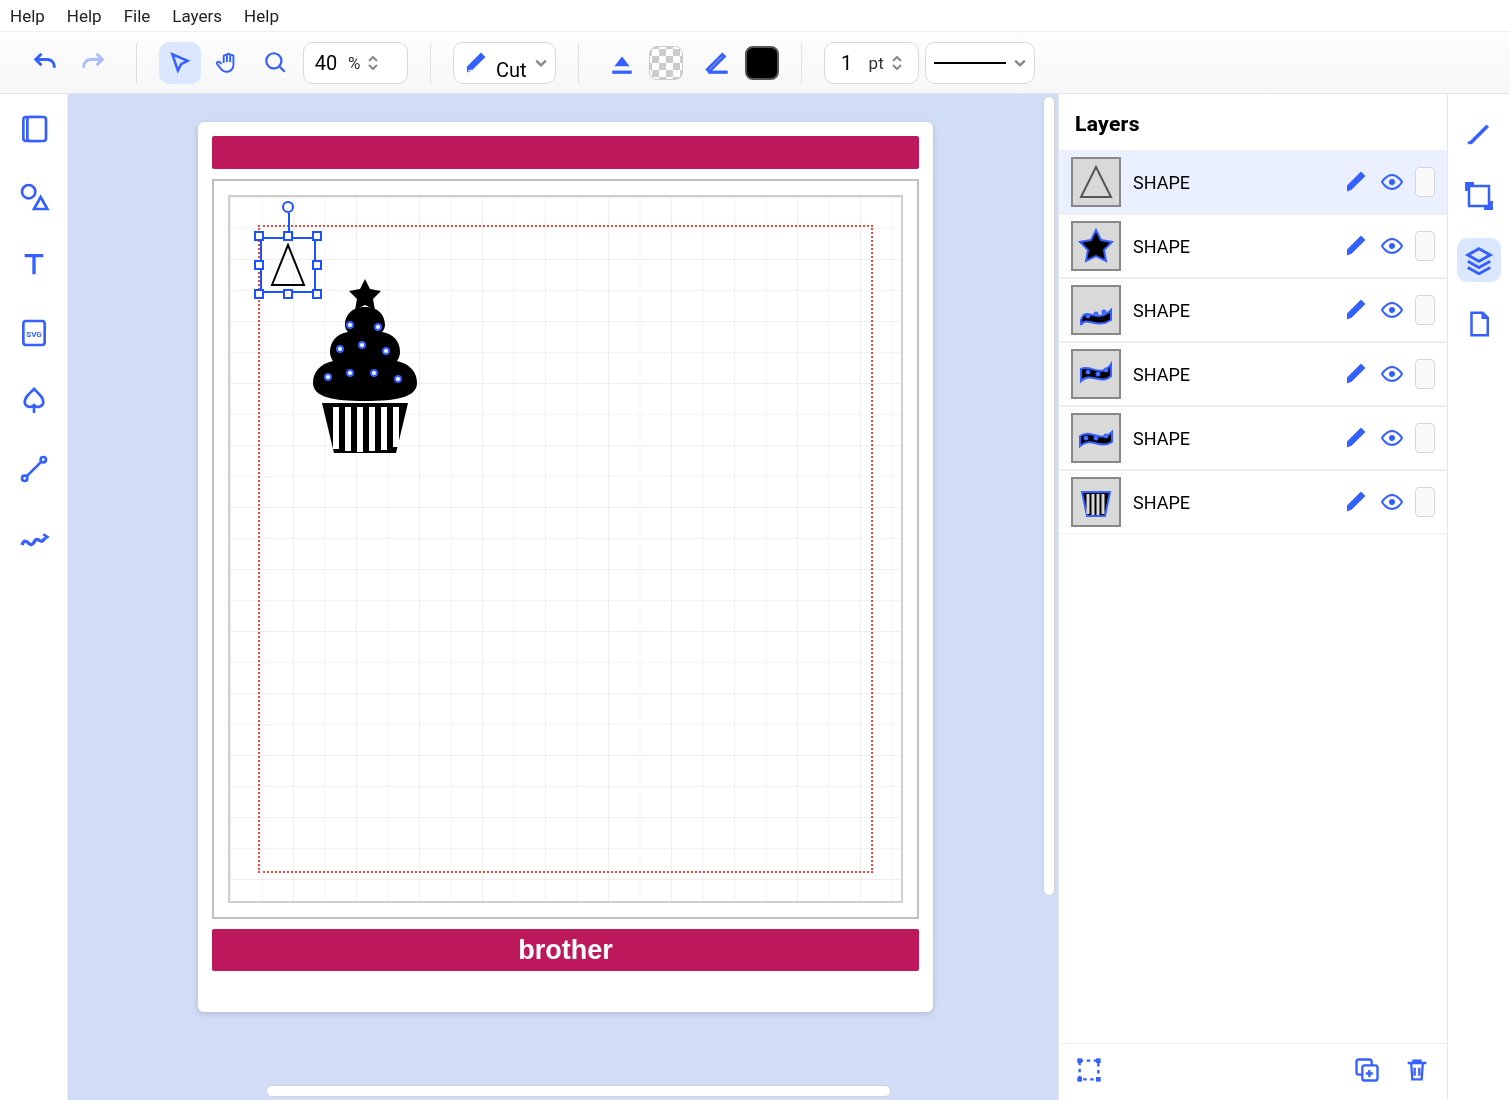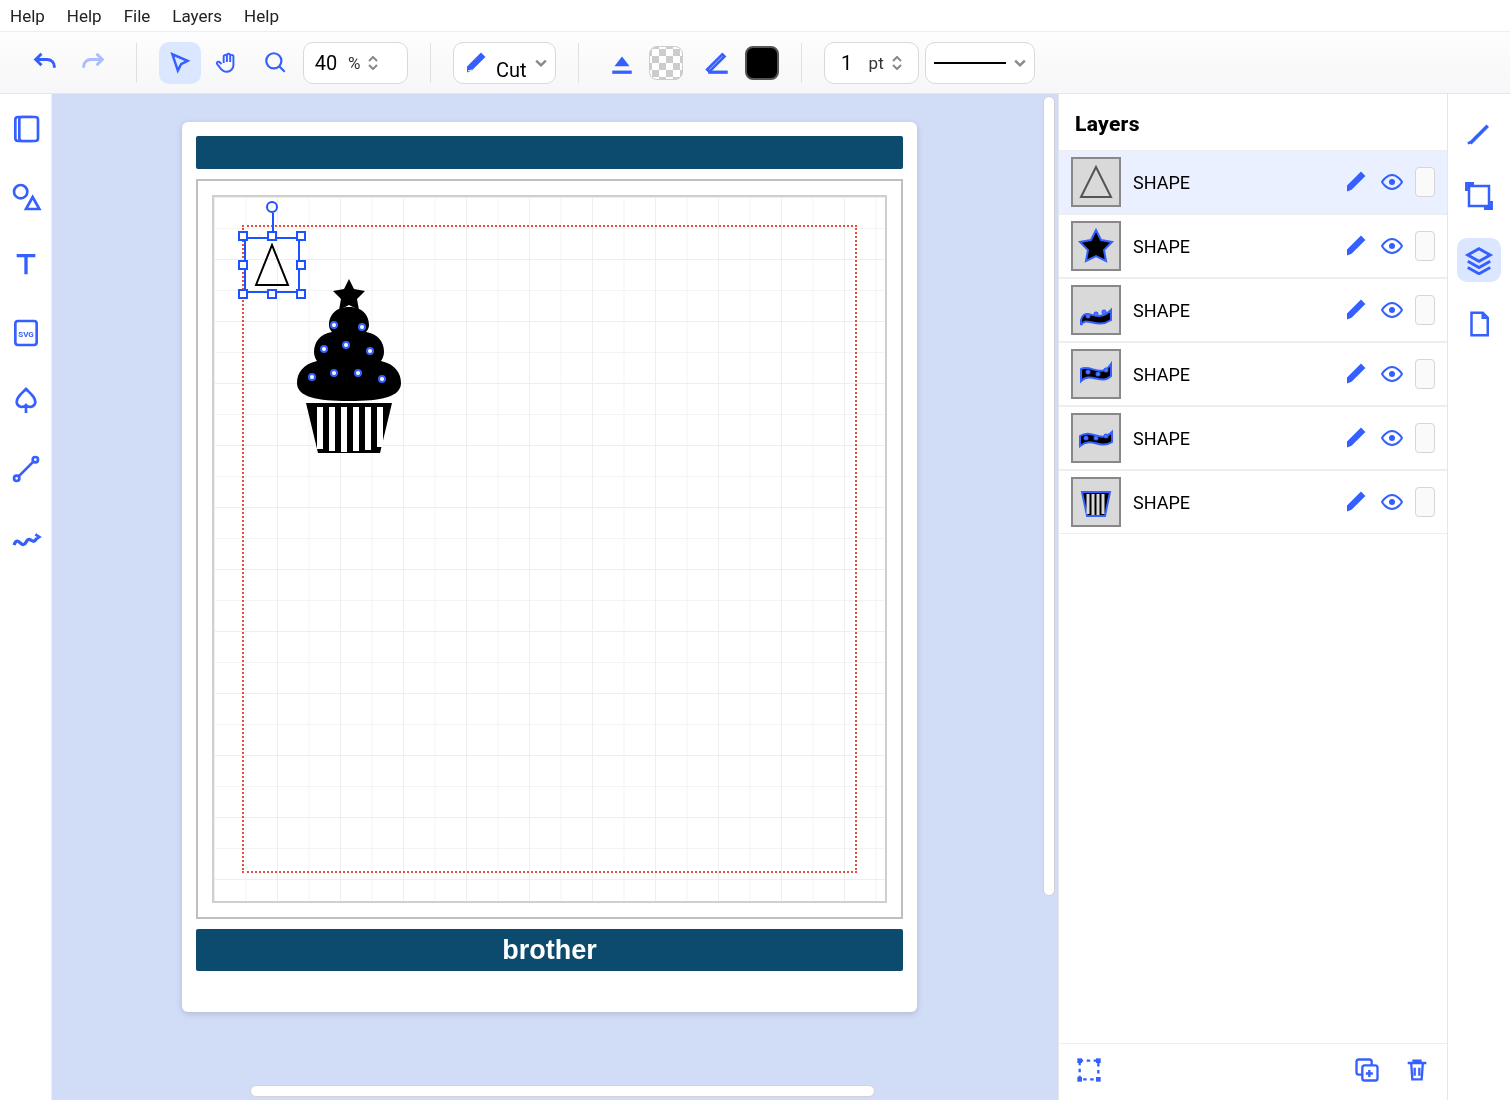--- a/index.html
+++ b/index.html
@@ -37,32 +37,32 @@
 .cut-dd{display:flex;align-items:center;gap:8px;border:1px solid var(--border);border-radius:10px;height:42px;padding:0 8px 0 10px;background:#fff;cursor:pointer;}
 .cut-dd .lbl{font-size:20px;margin-top:15px;}
 .fill-s,.stroke-s{width:34px;height:34px;border-radius:8px;}
 .fill-trans{background:repeating-conic-gradient(#ccc 0% 25%,#fff 0% 50%) 50% /14px 14px;border:1px solid #ccc;}
 .swatch{width:34px;height:34px;border-radius:8px;background:#000;border:2px solid #555;}
 .dash-dd{display:flex;align-items:center;border:1px solid var(--border);border-radius:10px;height:42px;width:110px;padding:0 8px;background:#fff;cursor:pointer;position:relative;}
 .dash-dd .line{height:2px;background:#000;flex:1;margin-right:8px;}
 
 
 .main{position:absolute;top:94px;left:0;right:0;bottom:0;display:flex;}
-.ltools{width:52px;background:#fff;border-right:1px solid #eceef1;display:flex;flex-direction:column;align-items:center;padding-top:14px;gap:26px;}
+.ltools{width:68px;background:#fff;border-right:1px solid #eceef1;display:flex;flex-direction:column;align-items:center;padding-top:14px;gap:26px;}
 .ltools .lt{width:42px;height:42px;display:flex;align-items:center;justify-content:center;cursor:pointer;border-radius:10px;}
 .ltools svg{width:32px;height:32px;}
 
 .canvas-wrap{flex:1;background:var(--canvas-bg);position:relative;overflow:hidden;}
 .vscroll{position:absolute;right:2px;top:0;bottom:16px;width:14px;background:transparent;}
 .vscroll .thumb{position:absolute;left:1px;right:1px;top:2px;height:800px;background:#fff;border-radius:7px;border:1px solid #d2d2d6;}
 .hscroll{position:absolute;left:68px;right:16px;bottom:2px;height:14px;}
 .hscroll .thumb{position:absolute;top:1px;bottom:1px;left:130px;width:625px;background:#fff;border-radius:7px;border:1px solid #d2d2d6;}
 
 .mat{position:absolute;left:130px;top:28px;width:735px;height:890px;background:#fff;border-radius:6px;box-shadow:0 2px 6px rgba(0,0,0,.15);}
-.mat-top,.mat-bot{background:#0c4a6e;height:33px;margin:14px 14px 0;border-radius:2px;}
+.mat-top,.mat-bot{background:#be185d;height:33px;margin:14px 14px 0;border-radius:2px;}
 .mat-bot{margin:0 14px 14px;height:42px;display:flex;align-items:center;justify-content:center;}
 .mat-body{margin:10px 14px;border:2px solid #bfbfbf;height:740px;padding:14px;position:relative;}
 .mat-inner{border:2px solid #cfcfcf;height:100%;position:relative;background:
   linear-gradient(to right,#eee 1px,transparent 1px) 0 0/63px 100%,
   linear-gradient(to bottom,#eee 1px,transparent 1px) 0 0/100% 62px,
   linear-gradient(to right,#f3f3f3 1px,transparent 1px) 0 0/31.5px 100%,
   linear-gradient(to bottom,#f3f3f3 1px,transparent 1px) 0 0/100% 31px,
   #fff;}
 .safe{position:absolute;inset:28px;border:2px dotted #e74c3c;}
 .sel-box{position:absolute;left:30px;top:40px;width:56px;height:56px;}

